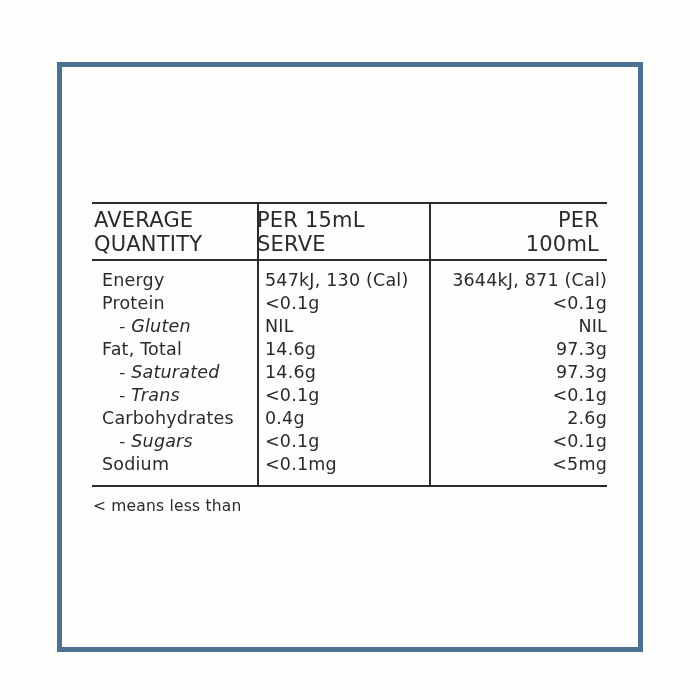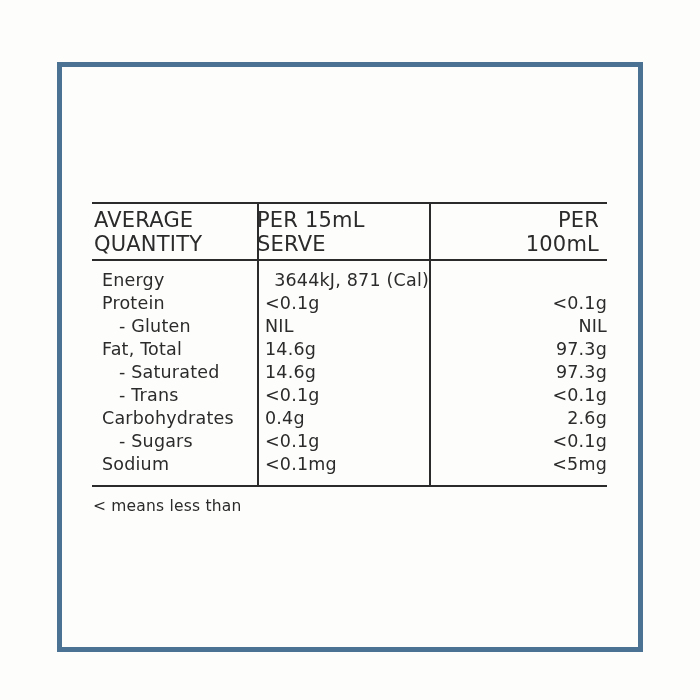--- a/index.html
+++ b/index.html
@@ -53,21 +53,21 @@
     display: grid;
     grid-template-columns: 165px 172px 178px;
   }
   .cell {
     font-size: 17.5px;
     line-height: 23px;
   }
   .c1 { text-align: left; padding-left: 2px; }
   .c2 { text-align: left; padding-right: 11px; }
   .c3 { text-align: right; padding-right: 8px; }
-  .label.indent { padding-left: 19px; }
+  .label.indent { padding-left: 19px; font-style: italic; }
   .vline {
     position: absolute;
     top: 0;
     bottom: 0;
     width: 2px;
     background: #2b2b2b;
   }
   .v1 { left: 165px; }
   .v2 { left: 337px; }
   .footnote {
@@ -91,20 +91,21 @@
 QUANTITY</div>
     <div class="hcell c2">PER 15mL
 SERVE</div>
     <div class="hcell c3">PER
 100mL</div>
   </div>
 
   <div class="tbody">
     <div class="trow">
       <div class="cell c1 label">Energy</div>
+      <div class="cell c2 val">547kJ, 130 (Cal)</div>
       <div class="cell c3 val">3644kJ, 871 (Cal)</div>
     </div>
     <div class="trow">
       <div class="cell c1 label">Protein</div>
       <div class="cell c2 val">&lt;0.1g</div>
       <div class="cell c3 val">&lt;0.1g</div>
     </div>
     <div class="trow">
       <div class="cell c1 label indent">- Gluten</div>
       <div class="cell c2 val">NIL</div>

